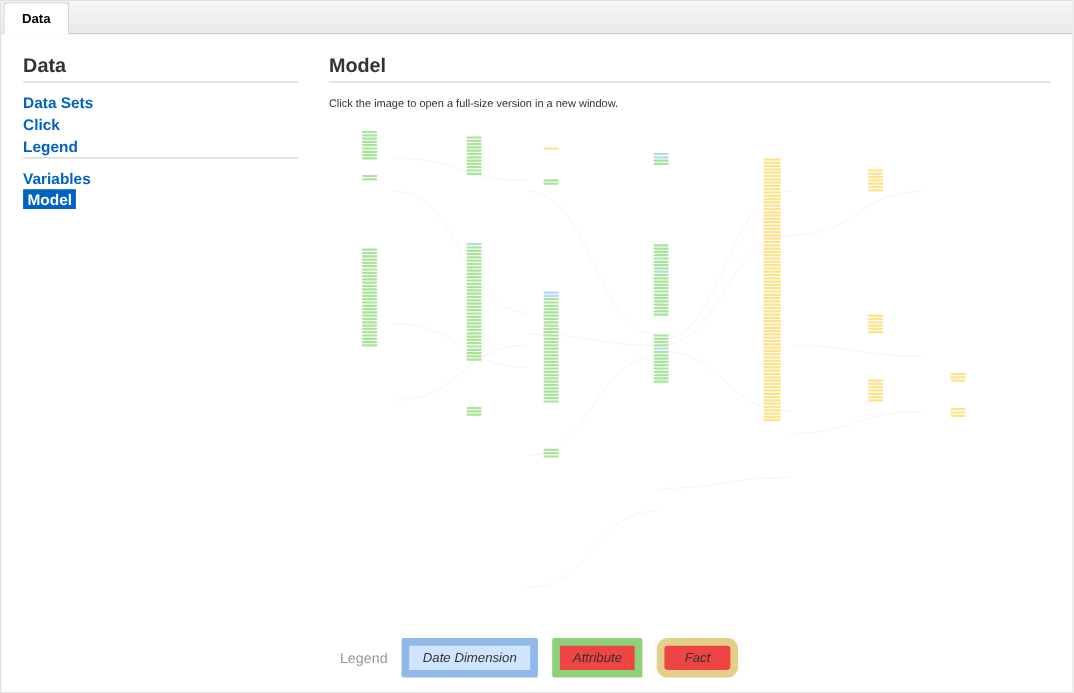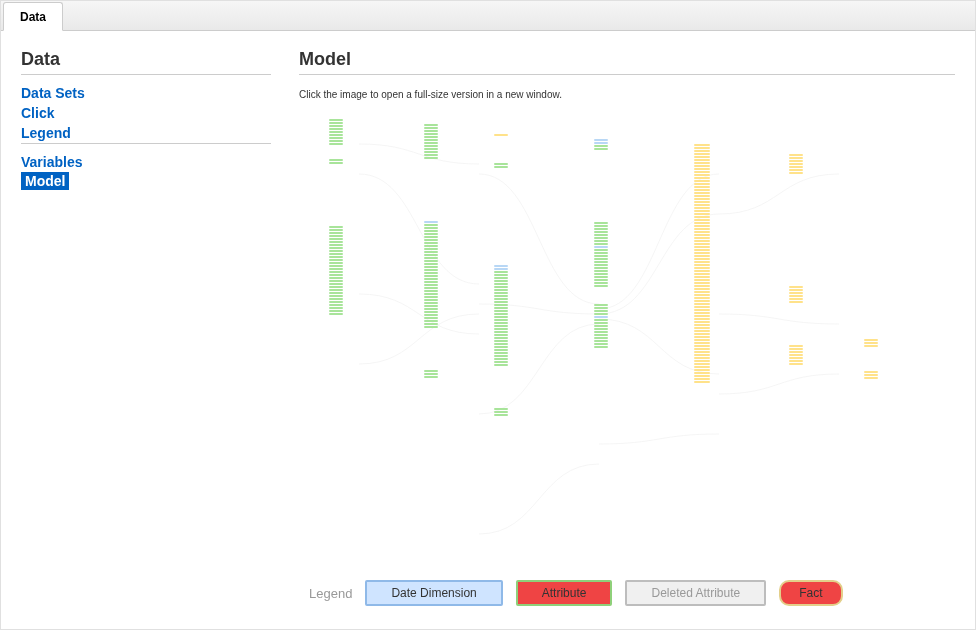--- a/index.html
+++ b/index.html
@@ -101,24 +101,25 @@
     align-items: center;
     gap: 13px;
     padding-top: 6px;
     padding-left: 10px;
   }
   .legend-label {
     color: #999;
     font-size: 13px;
   }
   .legend-item {
-    padding: 4px 24px;
+    padding: 4px 12px;
     font-size: 12px;
-    border: 2px solid #0c4a6e;
+    border: 7px solid #0c4a6e;
     border-radius: 2px;
+    font-style: italic;
   }
   .leg-date { background: #cfe4ff; border-color: #8fb9e8; }
   .leg-attr { background: #ef4444; border-color: #8fd07a; }
   .leg-del  { background: #f0f0f0; border-color: #bdbdbd; color: #999; }
   .leg-fact { background: #ef4444; border-color: #e3cf8a; border-radius: 10px; padding-left: 18px; padding-right: 18px; }
   
   .col { position: absolute; top: 0; bottom: 0; width: 14px; display:flex; flex-direction:column; gap:1px; }
   .node { height: 2px; border-radius: 1px; }
   .g { background: #a8e49a; }
   .y { background: #ffe28a; }
@@ -472,17 +473,16 @@
         <div class="node y"></div>
           <div class="node y"></div>
           <div class="node y"></div>
       </div>
     </div>
 
     <div class="legend-row">
       <span class="legend-label">Legend</span>
       <span class="legend-item leg-date">Date Dimension</span>
       <span class="legend-item leg-attr">Attribute</span>
-      <span class="legend-item leg-del">Deleted Attribute</span>
       <span class="legend-item leg-fact">Fact</span>
     </div>
   </div>
 </div>
 
 </body></html>

